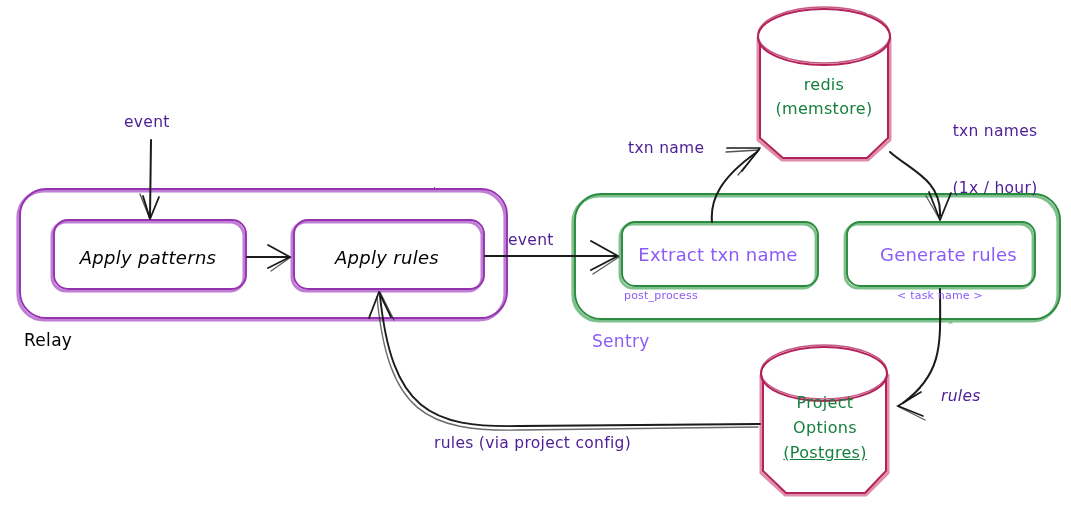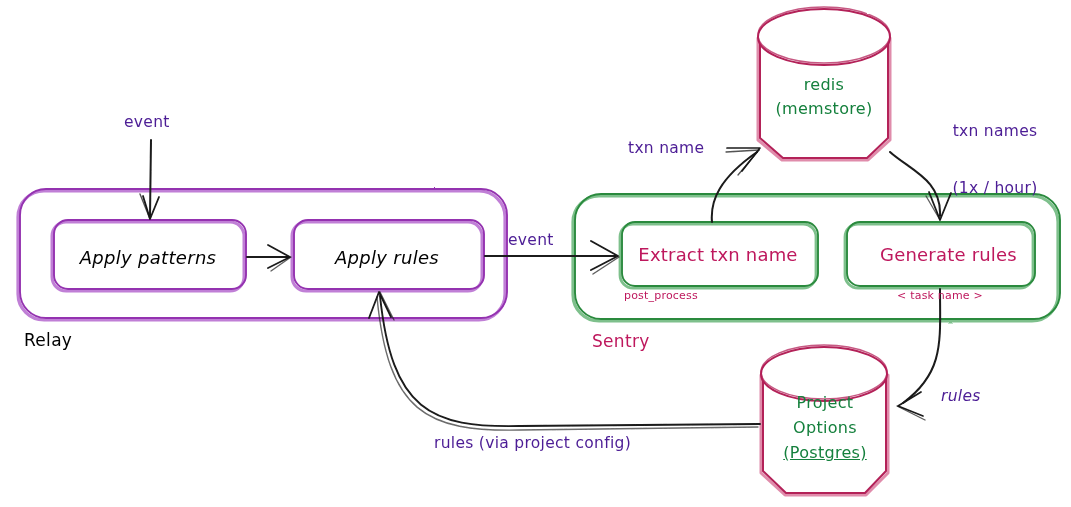--- a/index.html
+++ b/index.html
@@ -22,21 +22,21 @@
     height: 507px;
   }
   .lbl {
     position: absolute;
     white-space: pre;
     line-height: 1.18;
     pointer-events: none;
   }
   
   .t-purple { color: #000000; }
-  .t-green  { color: #be185d; }
+  .t-green  { color: #8b5cf6; }
   .t-crimson{ color: #15803d; }
 
   .node-text {
     font-size: 18px;
     font-style: italic;
     letter-spacing: 0.3px;
     text-align: center;
   }
   .node-text-g {
     font-size: 18px;

